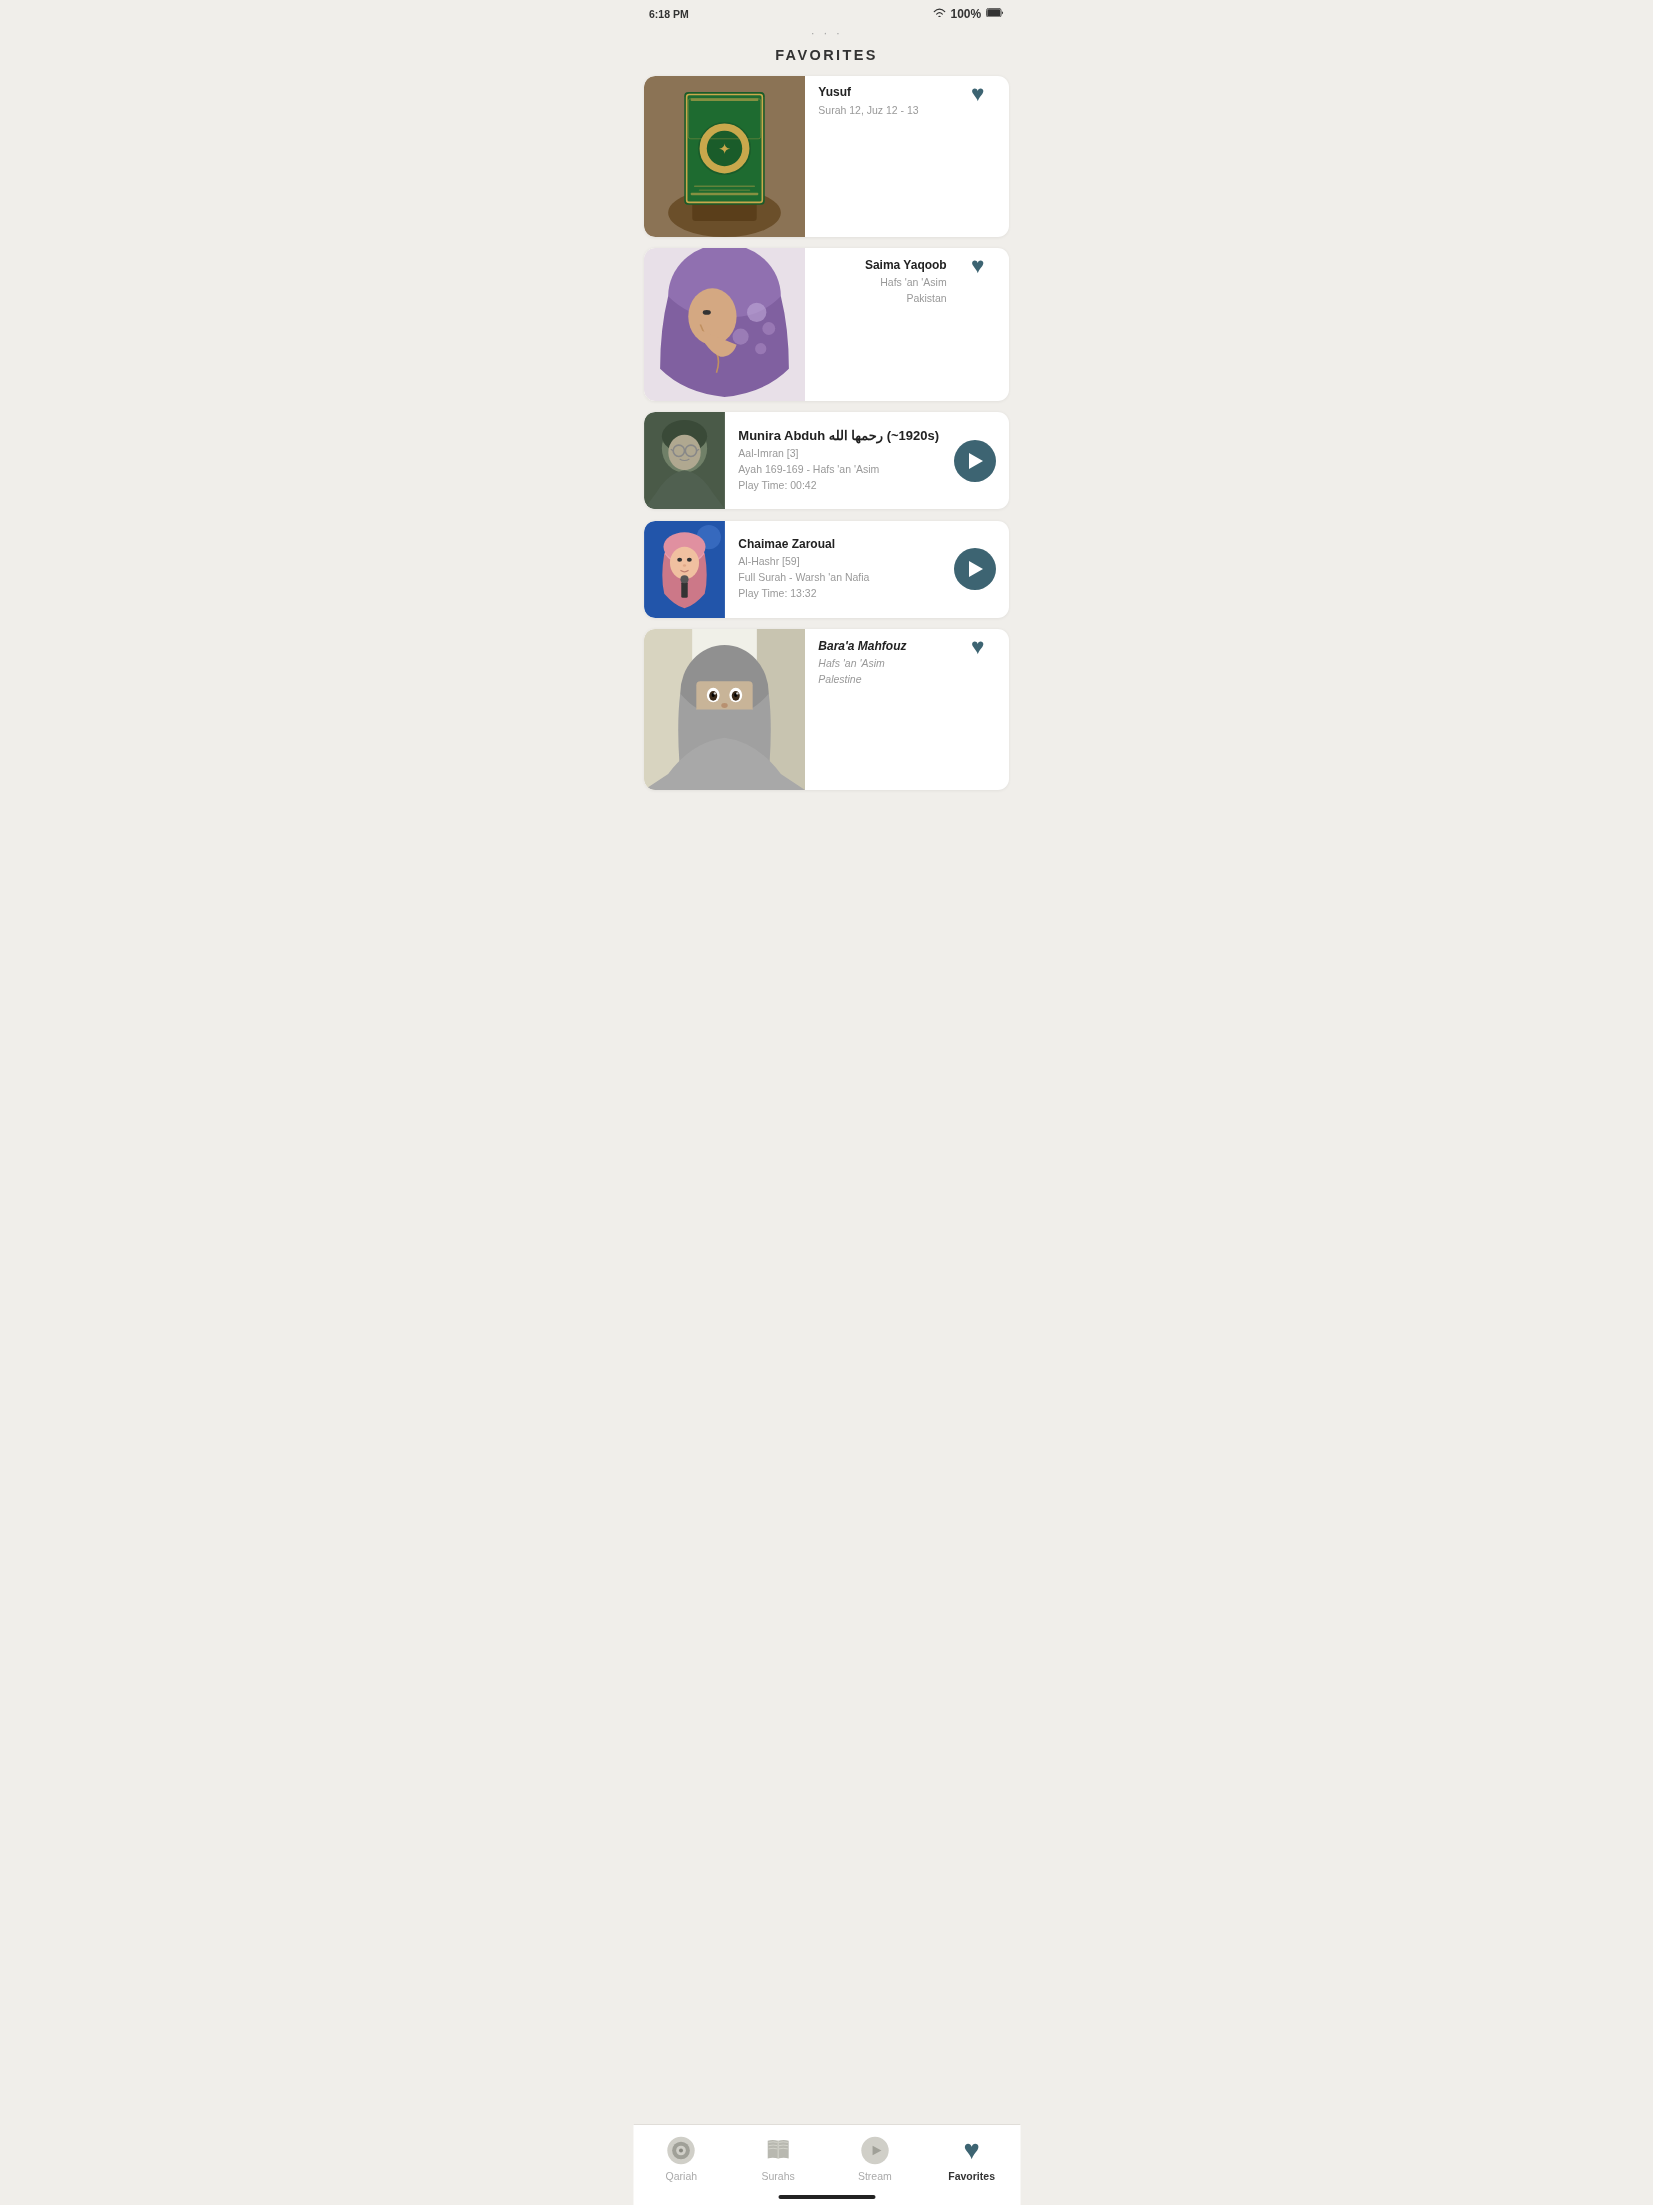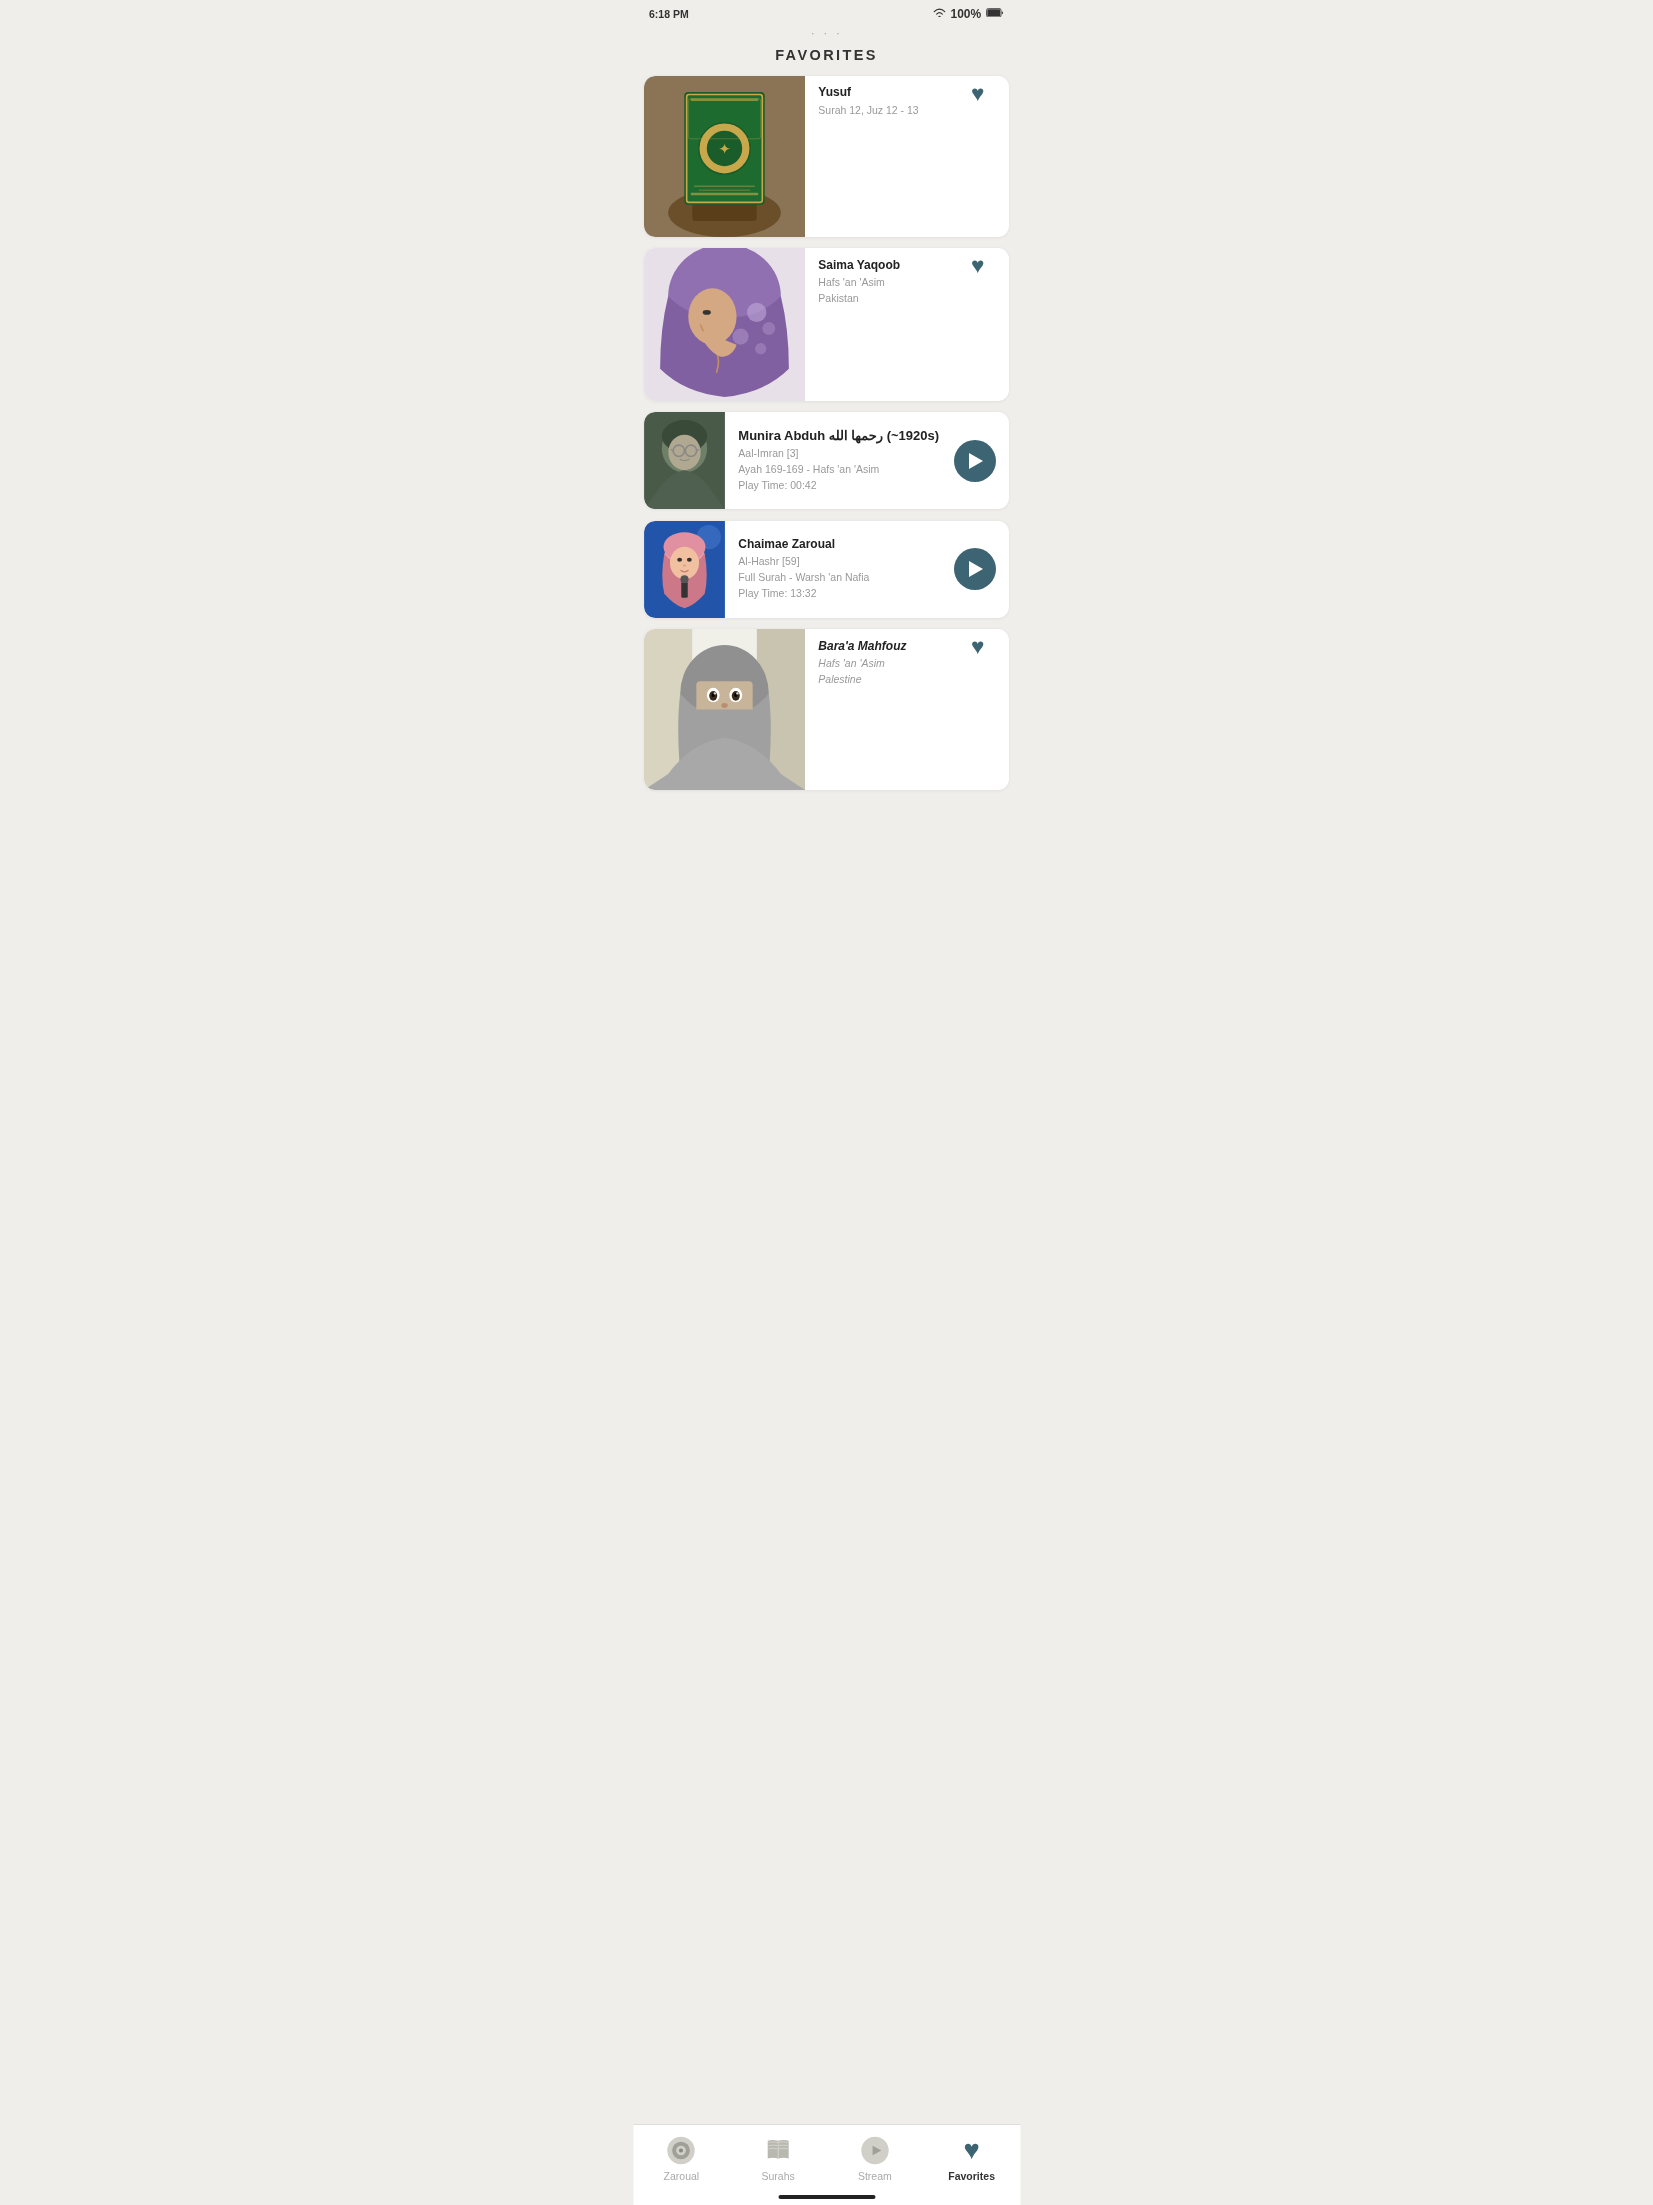--- a/index.html
+++ b/index.html
@@ -243,21 +243,21 @@
     </div>
     <div class="card-info">
       <div class="card-title">Yusuf</div>
       <div class="card-subtitle">Surah 12, Juz 12 - 13</div>
     </div>
     <div class="card-action heart-btn">
       <span class="heart-icon">♥</span>
     </div>
   </div>
 
-  <div class="card" style="align-items:stretch;">
+  <div class="card" style="align-items:stretch;text-align:right;">
     <div style="width:161px;height:153px;flex-shrink:0;overflow:hidden;border-radius:11.3px 0 0 11.3px;">
       <svg width="161" height="153" viewBox="0 0 200 190">
         <rect width="200" height="190" fill="#f0ece4"></rect>
 
         <rect x="0" y="0" width="200" height="190" fill="#e8e0e8"></rect>
 
         <ellipse cx="100" cy="60" rx="70" ry="65" fill="#9070b0"></ellipse>
         <path d="M30 60 Q20 100 20 150 Q50 180 100 185 Q150 180 180 150 Q180 100 170 60 Q140 90 100 85 Q60 90 30 60z" fill="#8060a0"></path>
 
         <circle cx="140" cy="80" r="12" fill="#c0a8d8" opacity="0.6"></circle>
@@ -408,21 +408,21 @@
 
   <div class="nav-item">
     <div class="nav-icon">
       <svg width="29" height="29" viewBox="0 0 36 36">
         <circle cx="18" cy="18" r="17" fill="#d0cfc8"></circle>
         <circle cx="18" cy="18" r="11" fill="#a0a098"></circle>
         <circle cx="18" cy="18" r="6" fill="#d0cfc8"></circle>
         <circle cx="18" cy="18" r="2.5" fill="#888880"></circle>
       </svg>
     </div>
-    <span class="nav-label">Zaroual</span>
+    <span class="nav-label">Qariah</span>
   </div>
 
   <div class="nav-item">
     <div class="nav-icon">
       <svg width="27.4" height="27.4" viewBox="0 0 34 34">
 
         <path d="M17 6 Q10 4 4 6 L4 28 Q10 26 17 28 Q24 26 30 28 L30 6 Q24 4 17 6z" fill="#b8b8b0" stroke="none"></path>
         <line x1="17" y1="6" x2="17" y2="28" stroke="#d0d0c8" stroke-width="1.5"></line>
 
         <path d="M5 8 Q11 6.5 16 8" stroke="#d8d8d0" stroke-width="1" fill="none"></path>

